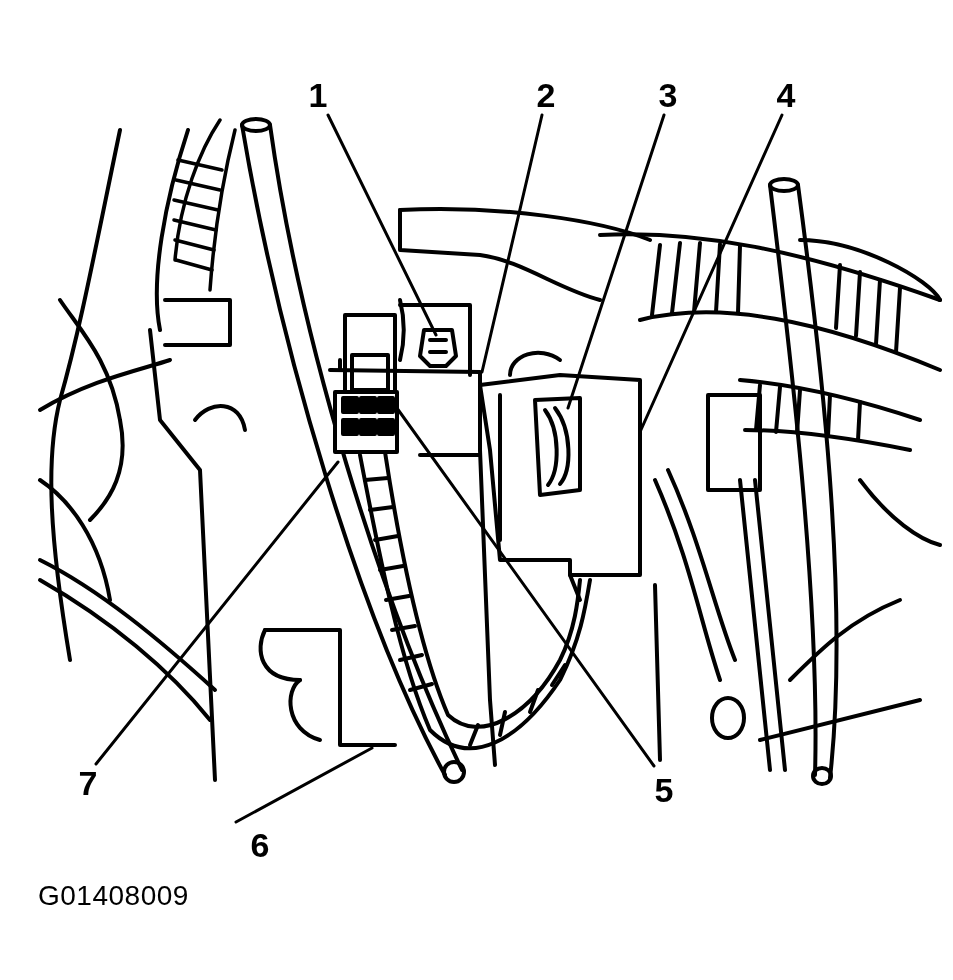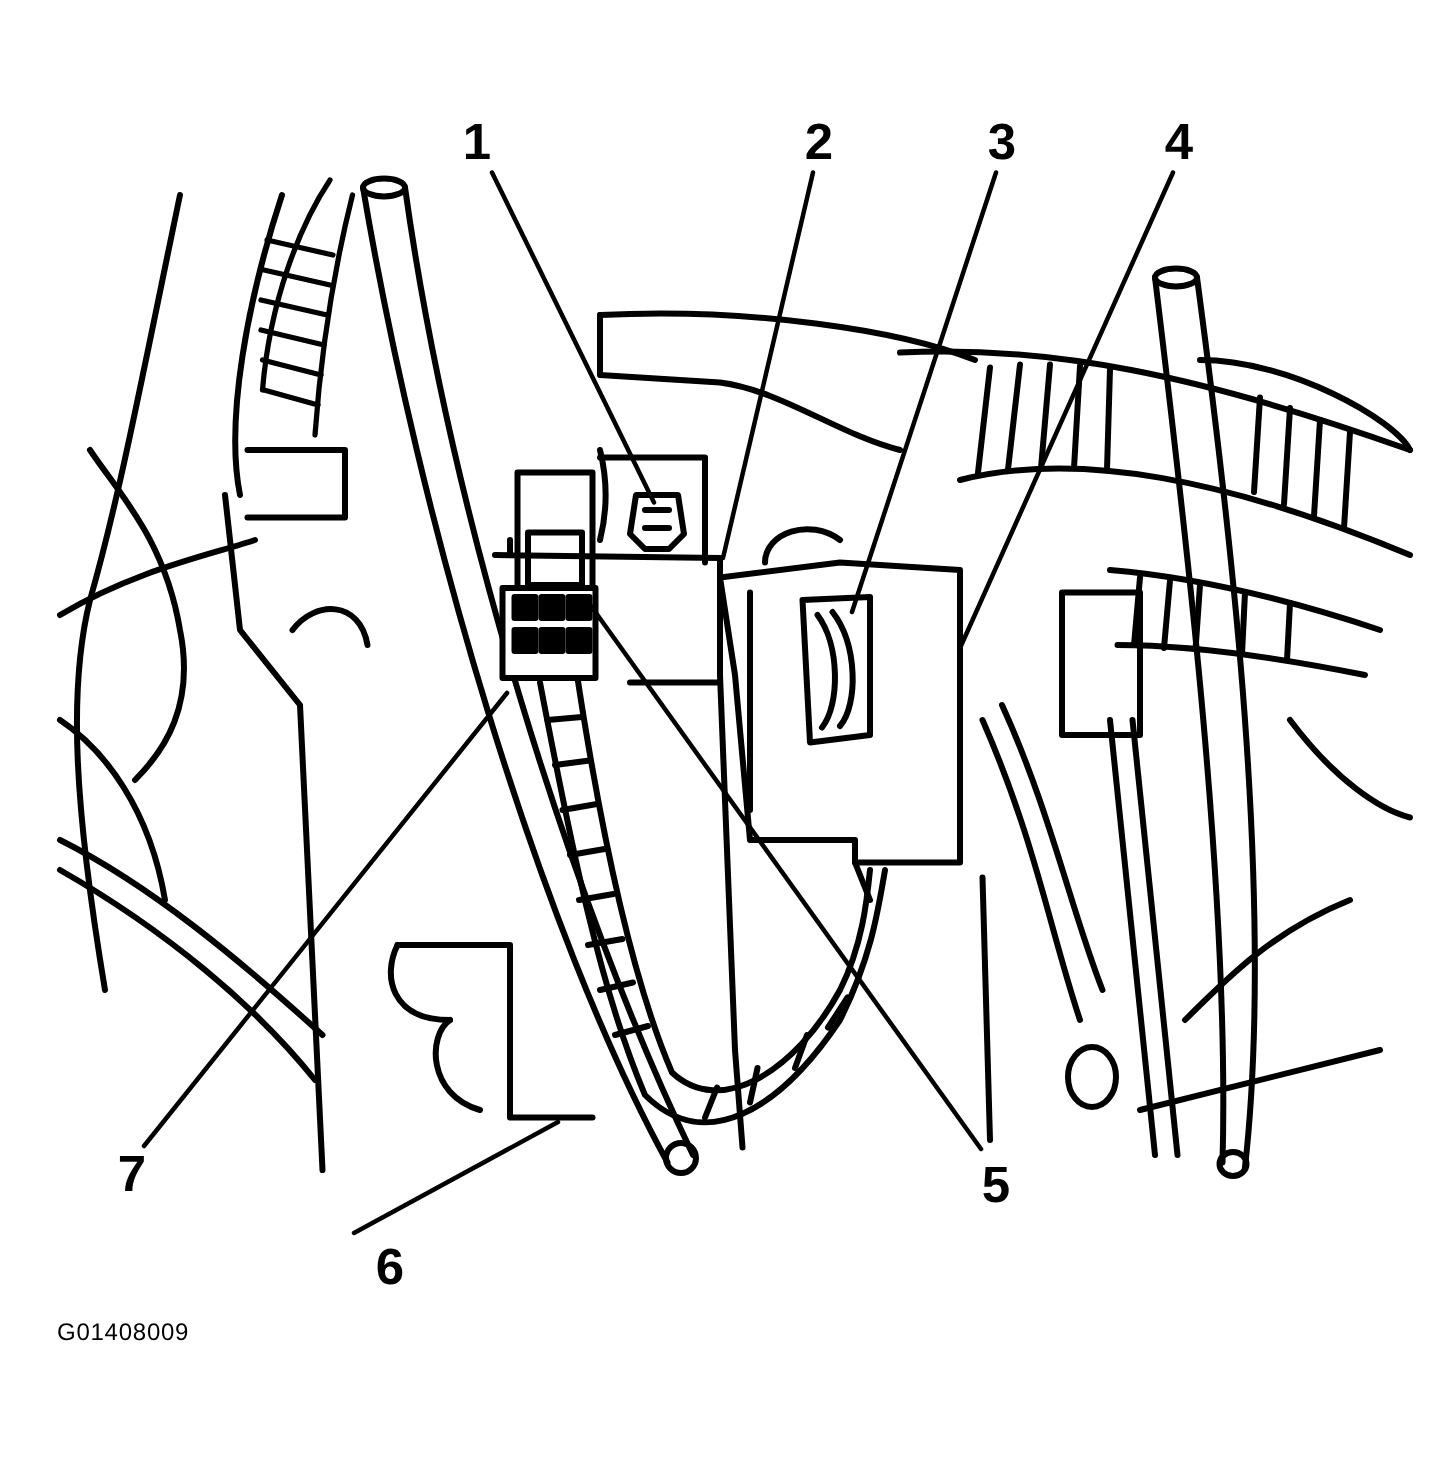--- a/index.html
+++ b/index.html
@@ -1,21 +1,21 @@
 <!DOCTYPE html>
 <html><head>
   <meta charset="utf-8">
   <style>
     html, body { margin:0; padding:0; background:#ffffff; }
     body { width:953px; height:980px; position:relative; overflow:hidden;
            font-family: "Liberation Sans", sans-serif; }
     #art { position:absolute; left:0; top:0; width:953px; height:980px; }
     .callout { position:absolute; font-size:34px; font-weight:bold; color:#000;
                line-height:1; transform:translate(-50%,-50%); }
-    .figid { position:absolute; left:38px; top:880px; font-size:16px; color:#000;
+    .figid { position:absolute; left:38px; top:880px; font-size:28px; color:#000;
              letter-spacing:0.5px; }
     svg path, svg line, svg ellipse, svg rect, svg polyline, svg polygon { vector-effect: non-scaling-stroke; }
   </style>
 </head>
 <body>
 
 <svg id="art" viewBox="0 0 953 980" xmlns="http://www.w3.org/2000/svg" fill="none" stroke="#000" stroke-width="4" stroke-linecap="round" stroke-linejoin="round">
 
   <g>
     <path d="M120 130 C 95 250, 80 330, 60 400 C 45 460, 50 540, 70 660"></path>

